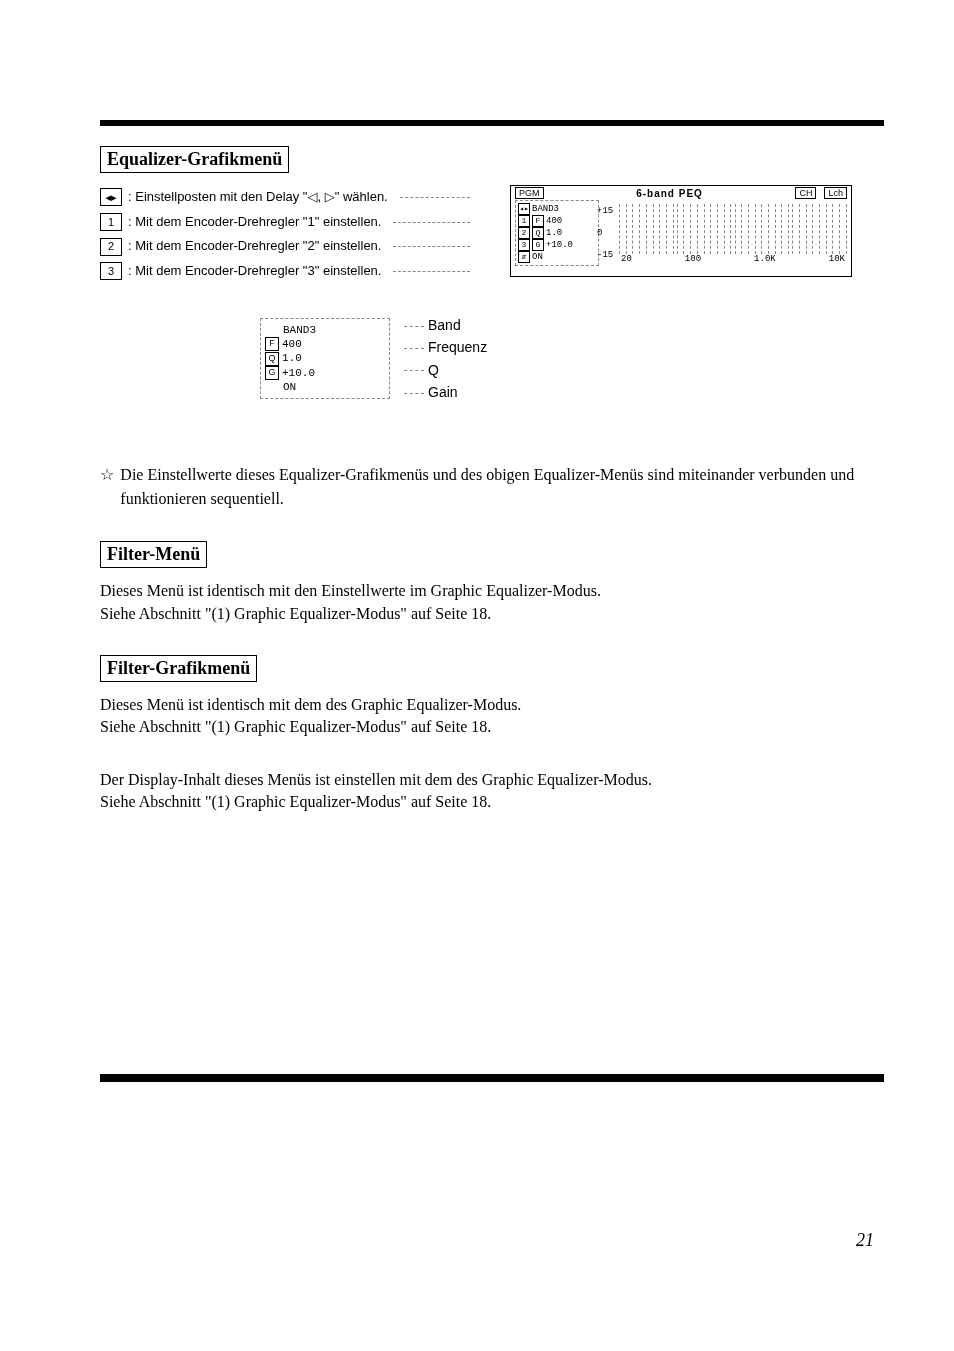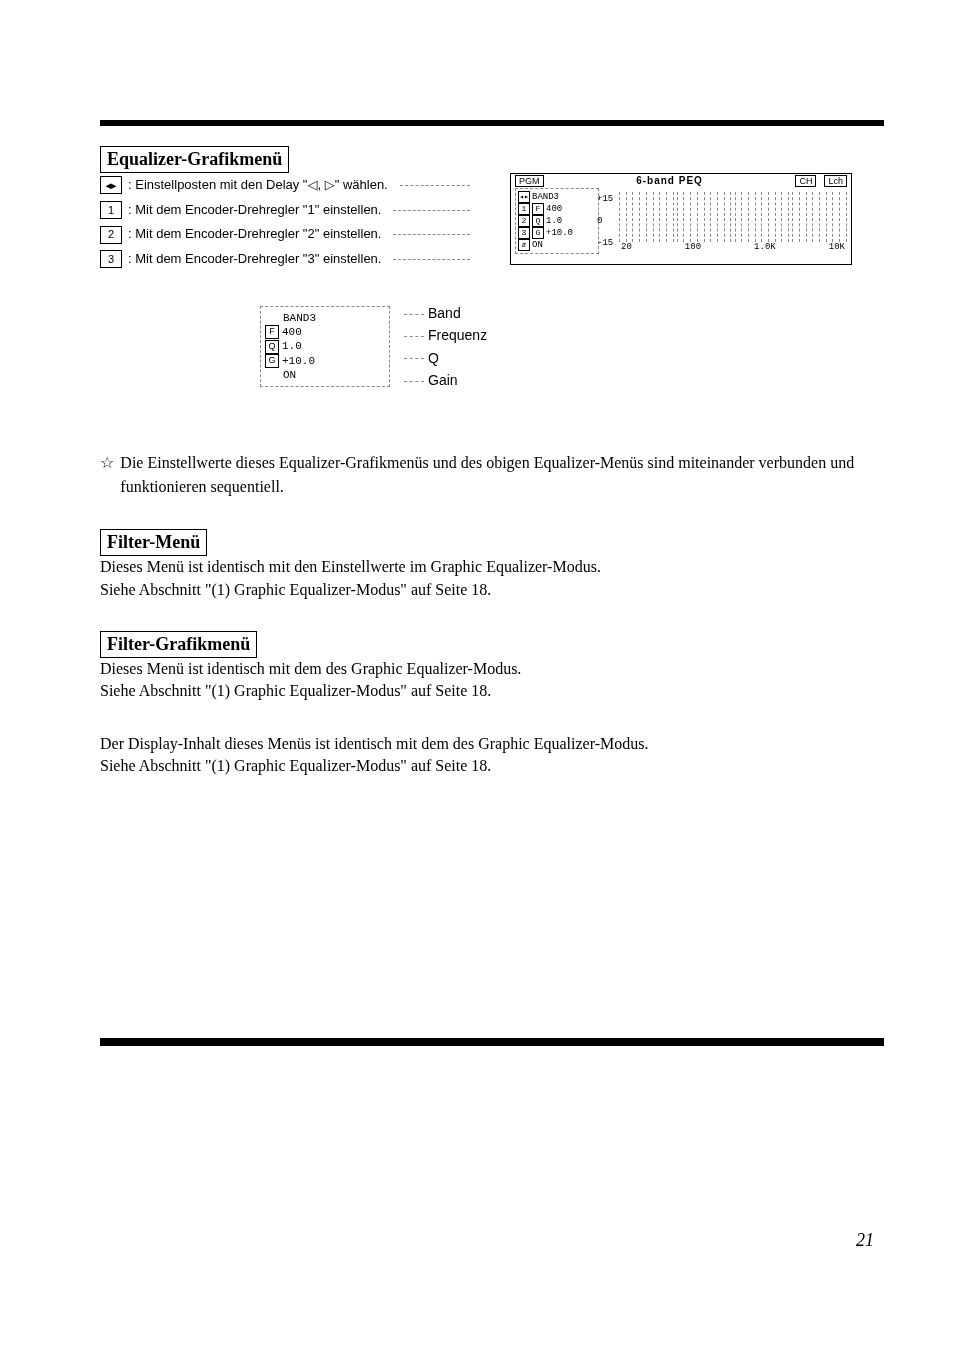--- a/index.html
+++ b/index.html
@@ -20,20 +20,21 @@
     height: 6px;
     background: #000;
     margin: 60px 0 20px 0;
   }
   .section-title {
     display: inline-block;
     border: 1px solid #000;
     padding: 2px 6px;
     font-weight: bold;
     font-size: 18px;
+    margin-bottom: 12px;
   }
   .instr-row {
     display: flex;
     align-items: flex-start;
     gap: 40px;
   }
   .instr-list {
     font-family: Arial, Helvetica, sans-serif;
     font-size: 13px;
     line-height: 1.9;
@@ -66,21 +67,21 @@
     border: 1px solid #000;
     width: 340px;
     height: 90px;
     font-family: "Courier New", monospace;
     font-size: 10px;
     position: relative;
     background: #fff;
   }
   .screenpanel .titlebar {
     display: flex;
-    align-items: flex-start;
+    align-items: center;
     gap: 8px;
     padding: 1px 4px;
     font-family: Arial, sans-serif;
     font-size: 10px;
   }
   .titlebar .pill {
     border: 1px solid #000;
     padding: 0 3px;
     font-size: 9px;
   }
@@ -375,20 +376,20 @@
     <div>Siehe Abschnitt "(1) Graphic Equalizer-Modus" auf Seite 18.</div>
   </div>
 
   <div class="section-title">Filter-Grafikmenü</div>
   <div class="body-text">
     <div>Dieses Menü ist identisch mit dem des Graphic Equalizer-Modus.</div>
     <div>Siehe Abschnitt "(1) Graphic Equalizer-Modus" auf Seite 18.</div>
   </div>
 
   <div class="body-text">
-    <div>Der Display-Inhalt dieses Menüs ist identisch mit dem des Graphic Equalizer-Modus.</div>
+    <div>Der Display-Inhalt dieses Menüs ist einstellen mit dem des Graphic Equalizer-Modus.</div>
     <div>Siehe Abschnitt "(1) Graphic Equalizer-Modus" auf Seite 18.</div>
   </div>
 
   <div class="page-num">21</div>
 
   <div class="bottom-bar"></div>
 </div>
 
 </body></html>

